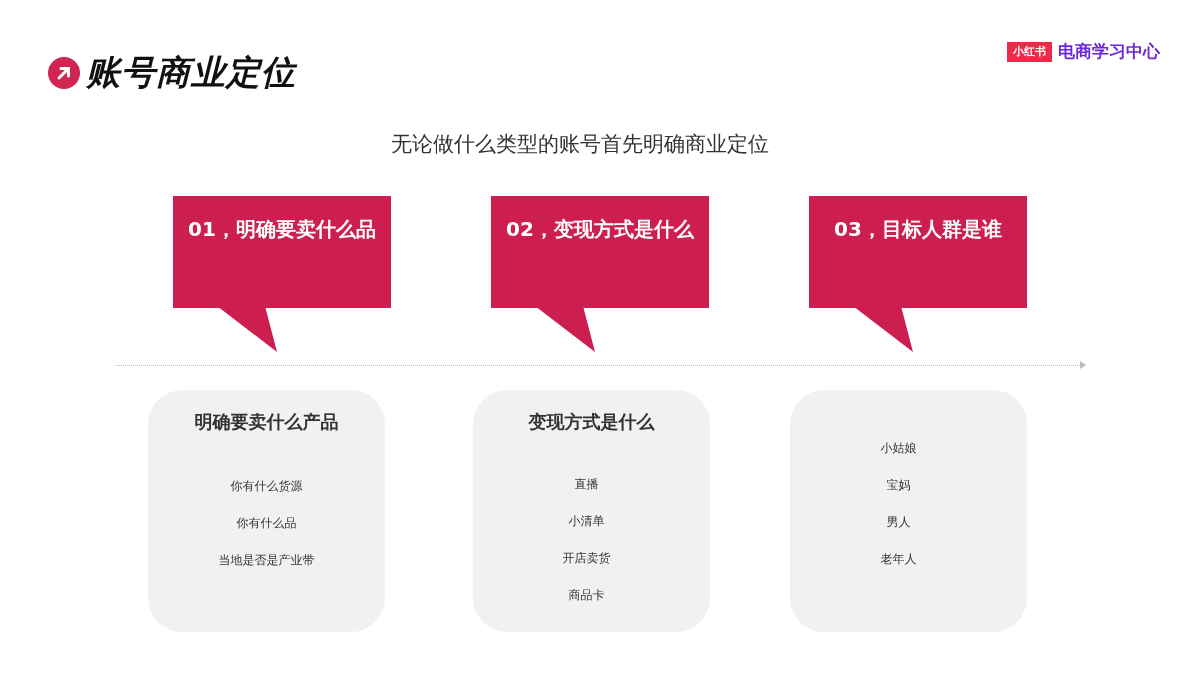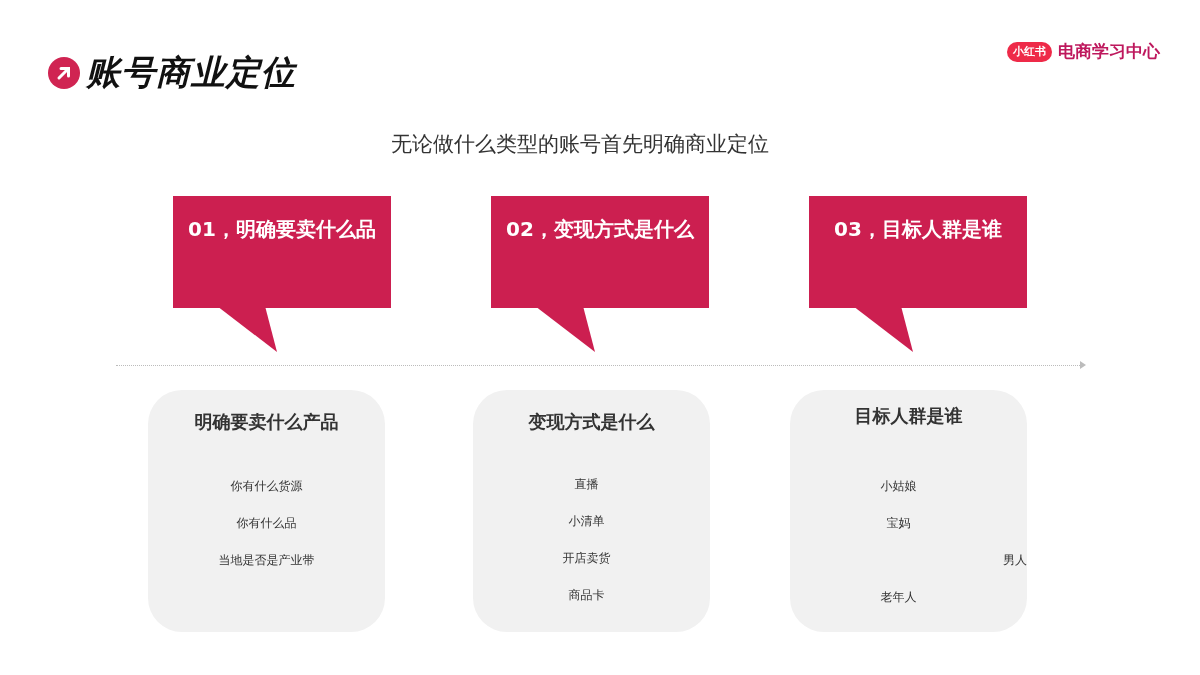--- a/index.html
+++ b/index.html
@@ -9,23 +9,23 @@
     }
     .title-wrap { position: absolute; left: 48px; top: 50px; display: flex; align-items: center; font-style: italic; }
     .title-icon {
       width: 32px; height: 32px; border-radius: 50%; background: #d02452;
       display: flex; align-items: center; justify-content: center; margin-right: 6px;
     }
     .page-title { font-size: 34px; font-weight: bold; color: #111; letter-spacing: 1px; }
     .brand { position: absolute; right: 40px; top: 40px; display: flex; align-items: center; }
     .brand-logo {
       background: #ee2a48; color: #fff; font-size: 11px; font-weight: bold;
-      border-radius: 10px; padding: 3px 6px; margin-right: 6px; line-height: 14px;
+      border-radius: 0; padding: 3px 6px; margin-right: 6px; line-height: 14px;
     }
-    .brand-name { font-size: 17px; font-weight: bold; color: #be185d; }
+    .brand-name { font-size: 17px; font-weight: bold; color: #6d28d9; }
     .subtitle {
       position: absolute; left: 0; width: 1160px; top: 130px; text-align: center;
       font-size: 21px; font-weight: normal; color: #333;
     }
     .callout { position: absolute; top: 196px; width: 218px; height: 160px; padding-left: 8px; }
     .callout-box {
       position: absolute; left: 0; top: 0; width: 218px; height: 112px; background: #cc1f50;
       color: #fff; font-size: 20px; font-weight: bold; text-align: center;
       box-sizing: border-box; padding: 20px 14px 0; line-height: 26px;
     }
@@ -100,20 +100,19 @@
   <div class="card-title">变现方式是什么</div>
   <div class="card-items" style="">
     <div class="card-item" style="margin-left:-10px;">直播</div>
     <div class="card-item" style="margin-left:-10px;">小清单</div>
     <div class="card-item" style="margin-left:-10px;">开店卖货</div>
     <div class="card-item" style="margin-left:-10px;">商品卡</div>
   </div>
 </div>
 
 <div class="card" style="left:790px;">
-  <div class="card-title" style="margin-top:14px;">目标人群是谁</div>
   <div class="card-items" style="margin-top:40px;">
     <div class="card-item" style="margin-left:-20px;">小姑娘</div>
     <div class="card-item" style="margin-left:-20px;">宝妈</div>
-    <div class="card-item" style="margin-left:-20px;text-align:right;">男人</div>
+    <div class="card-item" style="margin-left:-20px;">男人</div>
     <div class="card-item" style="margin-left:-20px;">老年人</div>
   </div>
 </div>
 
 </body></html>

